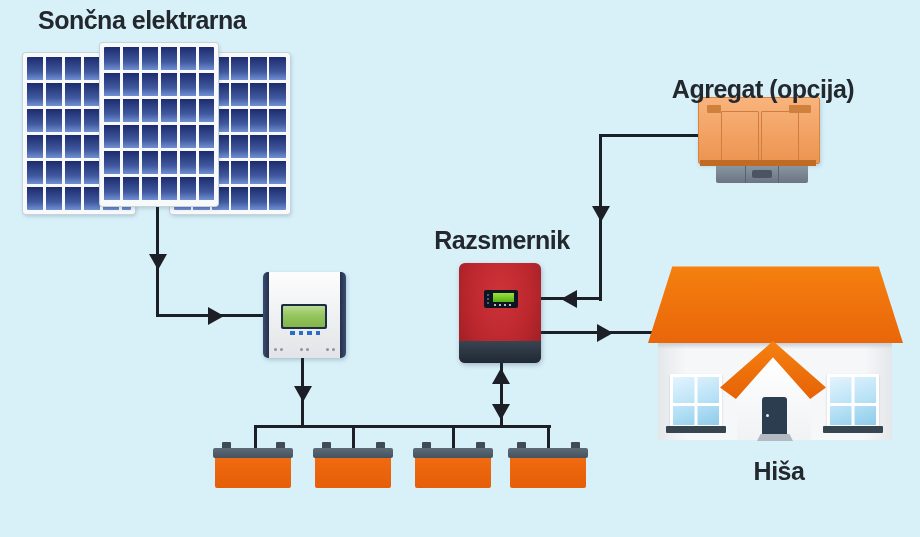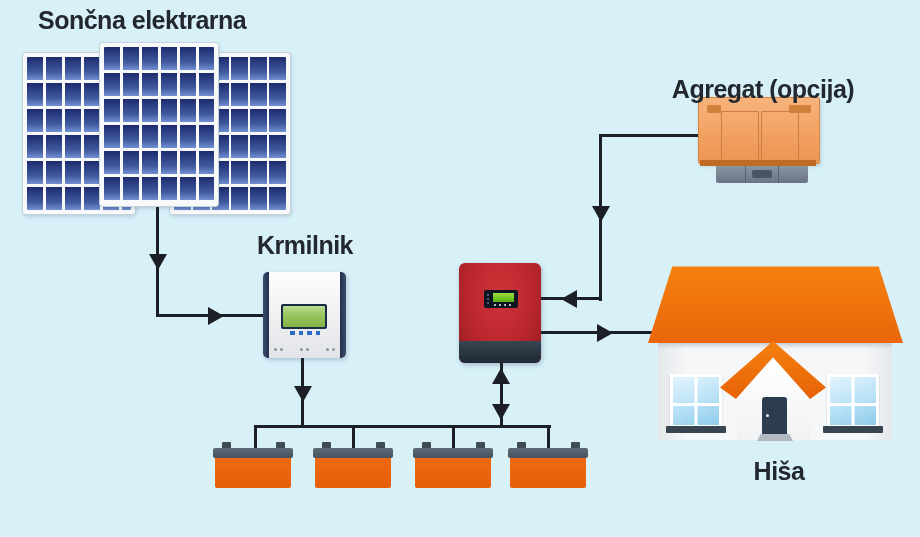--- a/index.html
+++ b/index.html
@@ -107,21 +107,21 @@
   .bat-term{position:absolute;top:0;width:9px;height:7px;background:#3f4c58;border-radius:1px 1px 0 0;}
   .bat-body{position:absolute;left:2px;top:16px;width:76px;height:30px;border-radius:0 0 2px 2px;
     background:linear-gradient(180deg,#ef6a10 0%,#e55e09 100%);}
 </style>
 </head>
 <body>
 
 <div id="stage">
 
   <div class="lbl" style="left:38px;top:6px;">Sončna elektrarna</div>
-  <div class="lbl centered" style="left:305px;top:231px;">Krmilnik</div>
+  <div class="lbl centered" style="left:502px;top:226px;">Razsmernik</div>
   <div class="lbl centered" style="left:763px;top:63px;margin-top:12px;">Agregat (opcija)</div>
   <div class="lbl centered" style="left:779px;top:457px;">Hiša</div>
 
   <div class="wire" style="left:156px;top:200px;width:3px;height:117px;"></div>
   <div class="wire" style="left:156px;top:314px;width:114px;height:3px;"></div>
   <div class="wire" style="left:301px;top:352px;width:3px;height:76px;"></div>
   <div class="wire" style="left:254px;top:425px;width:297px;height:3px;"></div>
   <div class="wire" style="left:254px;top:427px;width:3px;height:22px;"></div>
   <div class="wire" style="left:352px;top:427px;width:3px;height:22px;"></div>
   <div class="wire" style="left:452px;top:427px;width:3px;height:22px;"></div>

